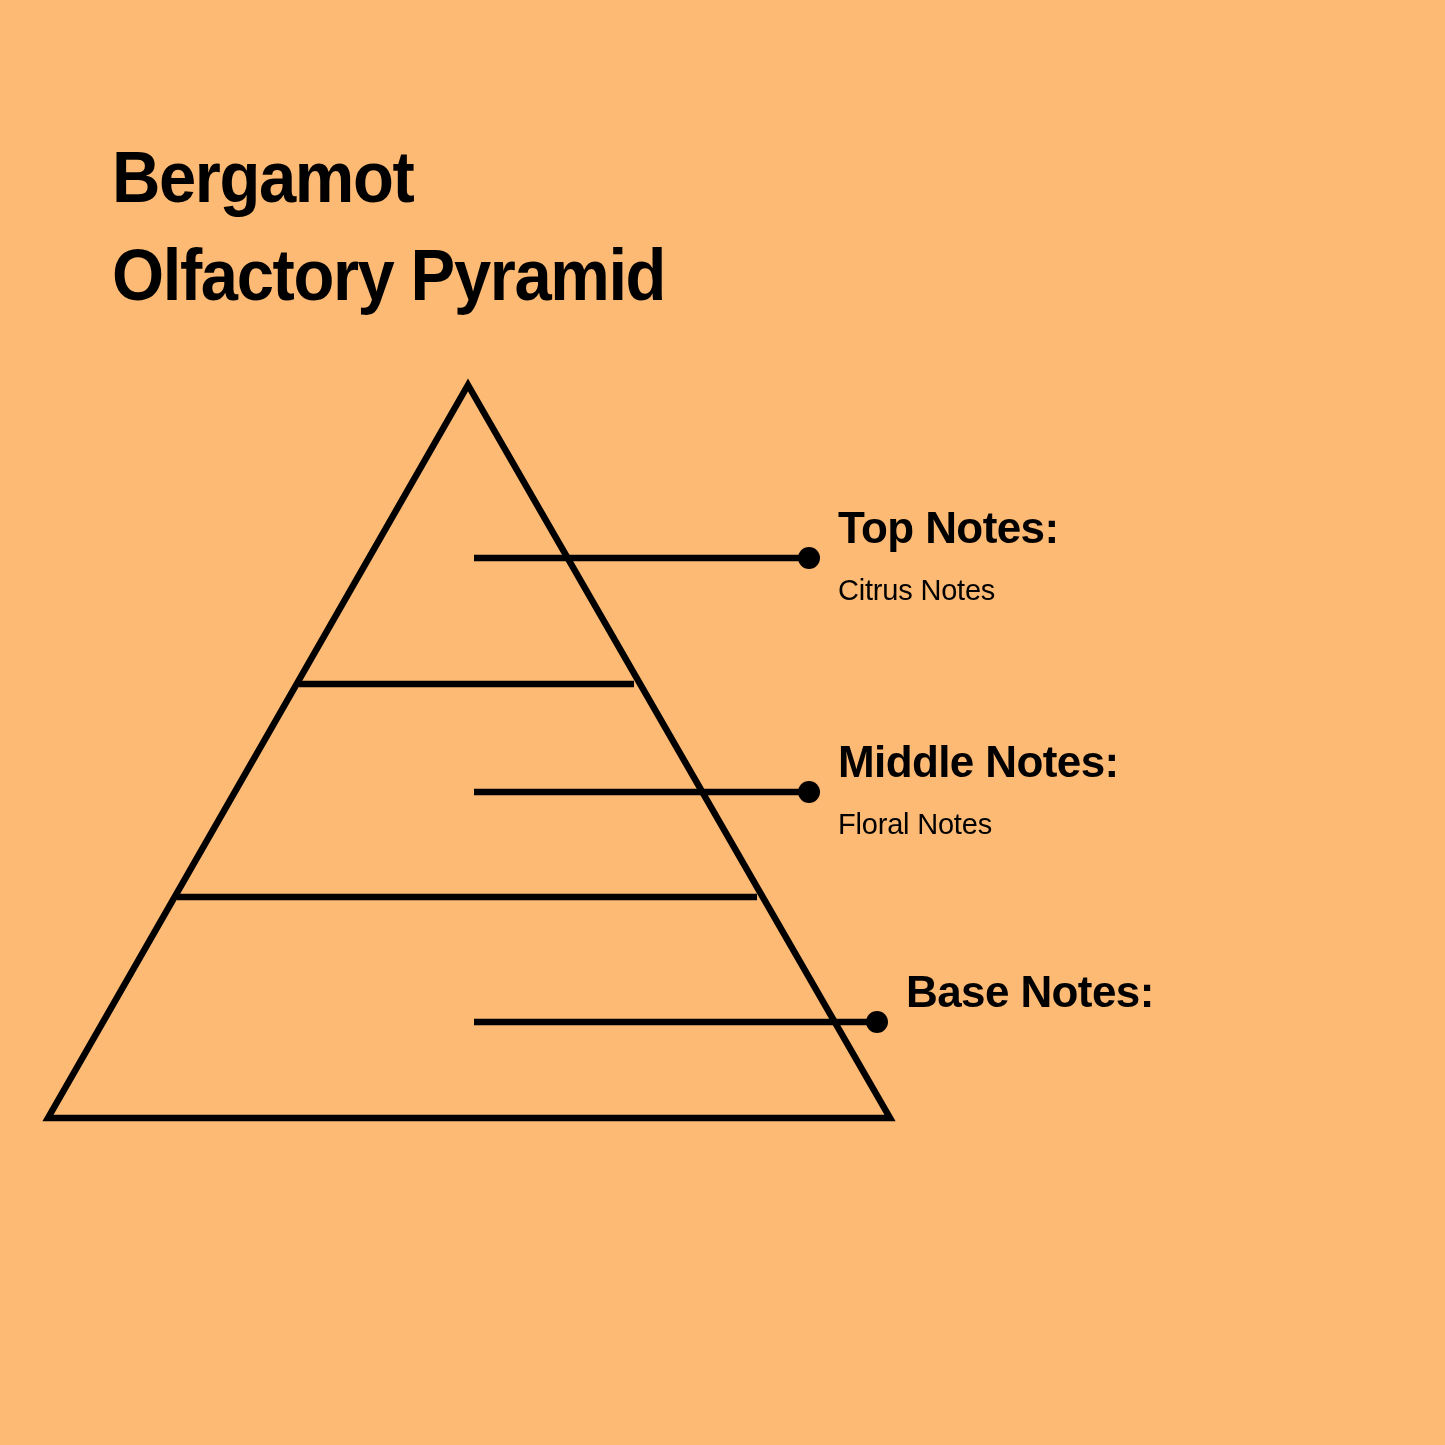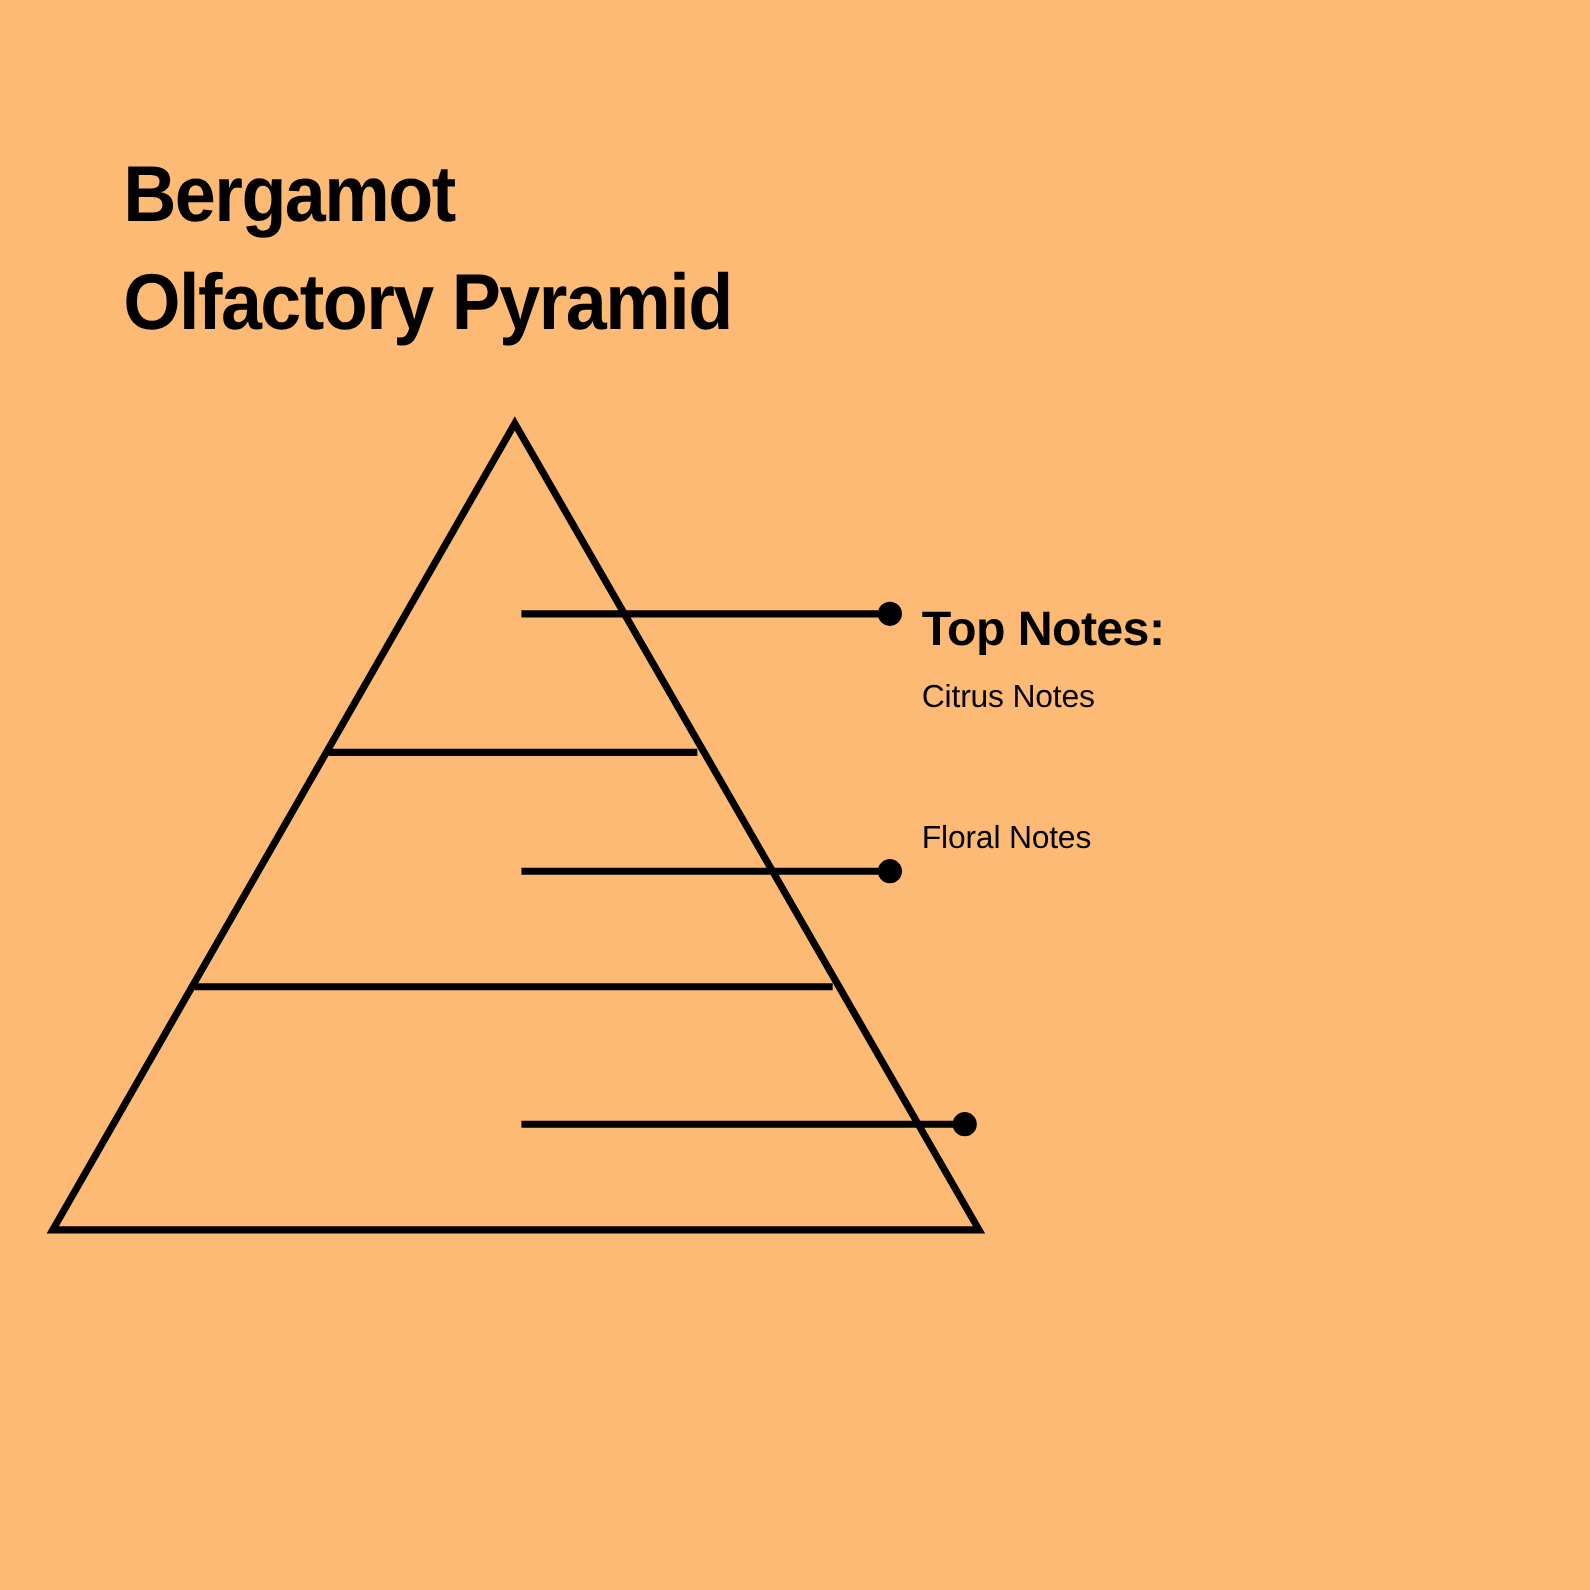--- a/index.html
+++ b/index.html
@@ -76,21 +76,20 @@
     user-select: none;
     white-space: nowrap;
   }
   .callout-title {
     font-family: "Liberation Sans", sans-serif;
     font-weight: 700;
     font-size: 44px;
     line-height: 62px;
     letter-spacing: -0.6px;
     color: #000000;
-    margin-top: 44px;
   }
   .callout-value {
     font-family: "Liberation Sans", sans-serif;
     font-weight: 400;
     font-size: 29px;
     line-height: 62px;
     letter-spacing: -0.2px;
     color: #000000;
   }
 
@@ -125,19 +124,21 @@
     <line class="leader-line" x1="474" y1="1022" x2="876" y2="1022"></line>
     <circle class="leader-dot" cx="877" cy="1022" r="11"></circle>
   </svg>
 
   <div class="callout" id="callout-top">
     <div class="callout-title">Top Notes:</div>
     <div class="callout-value">Citrus Notes</div>
   </div>
 
   <div class="callout" id="callout-middle">
+    <div class="callout-title">Middle Notes:</div>
     <div class="callout-value">Floral Notes</div>
   </div>
 
   <div class="callout" id="callout-base">
+    <div class="callout-title">Base Notes:</div>
   </div>
 
 </div>
 
 </body></html>

